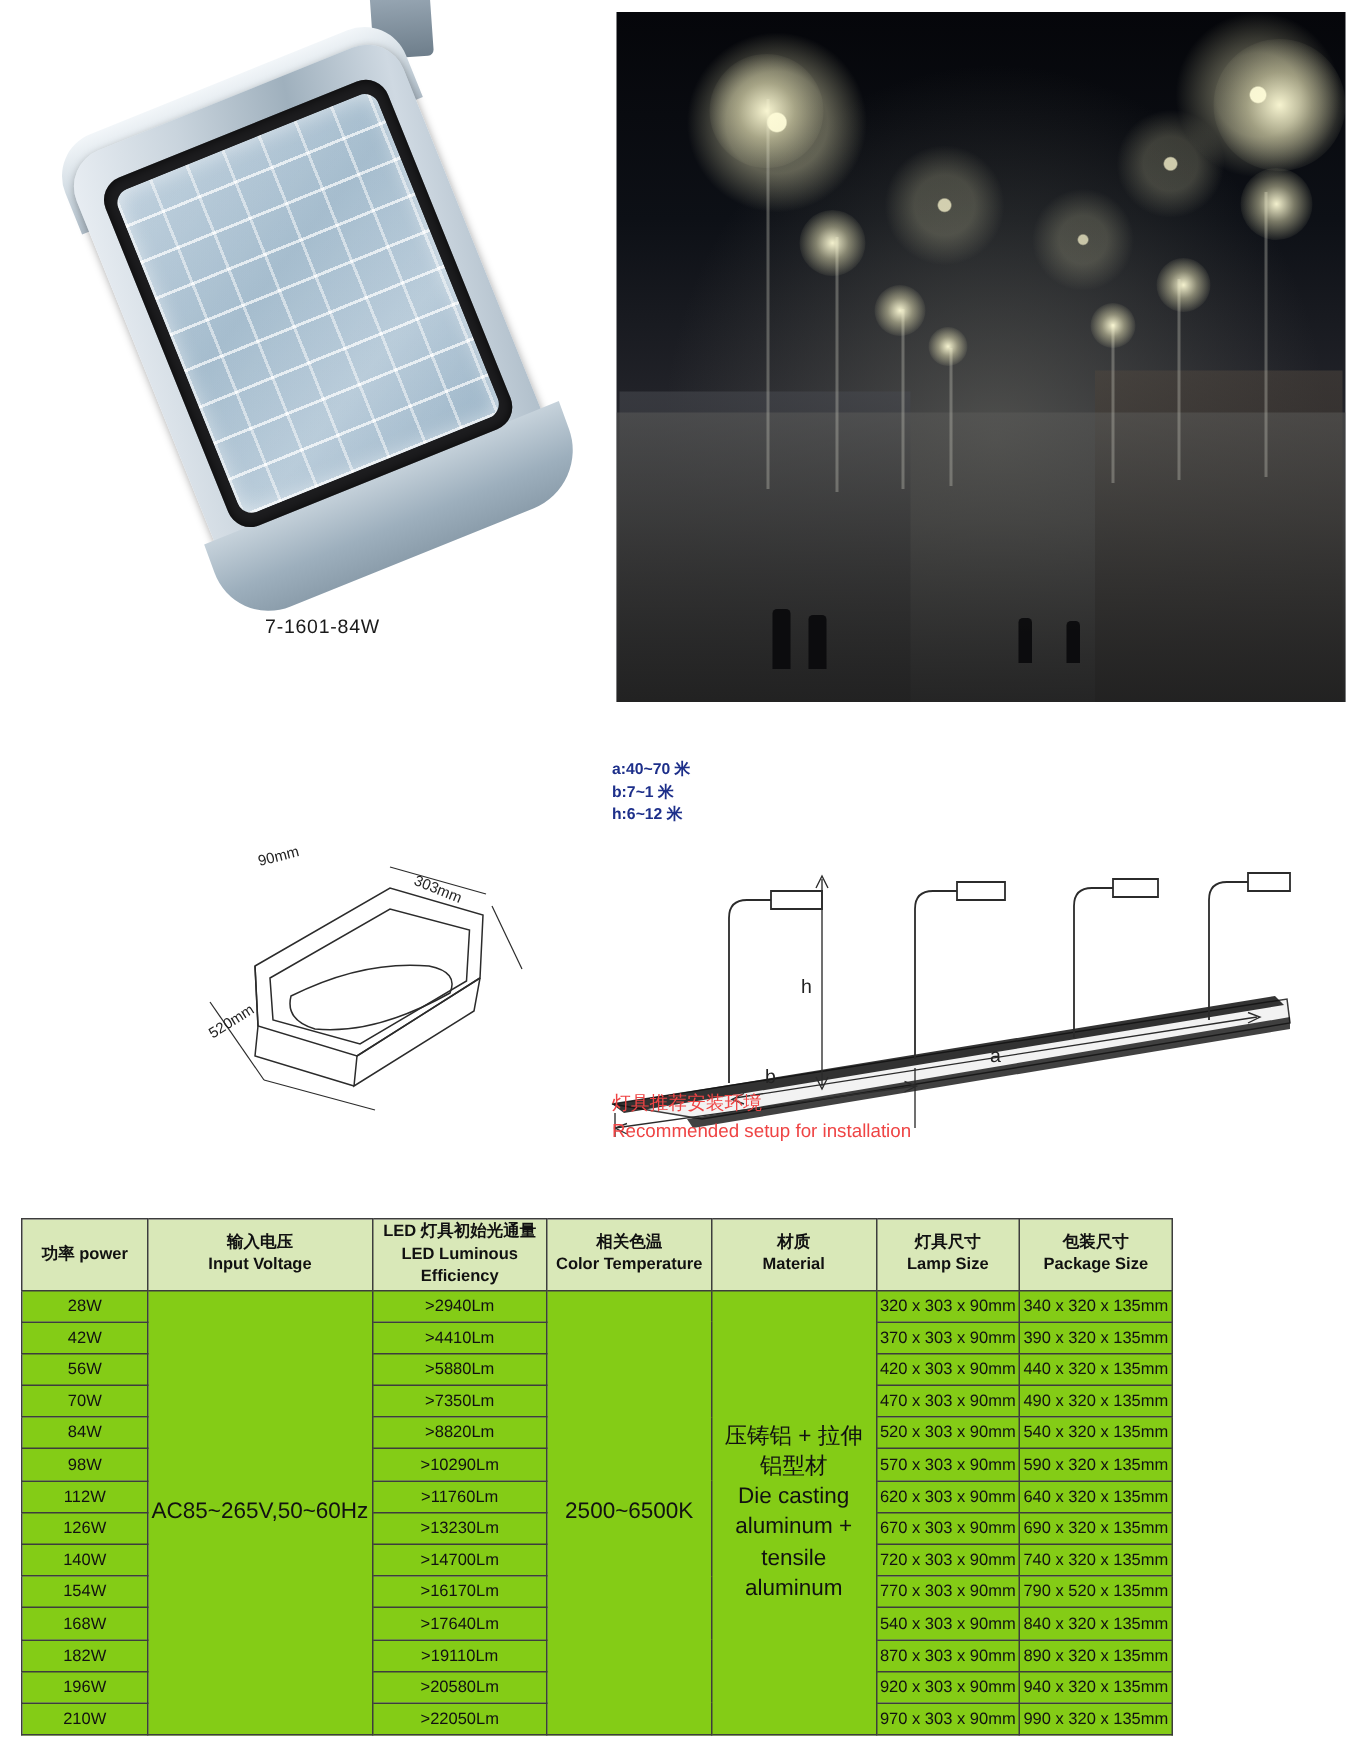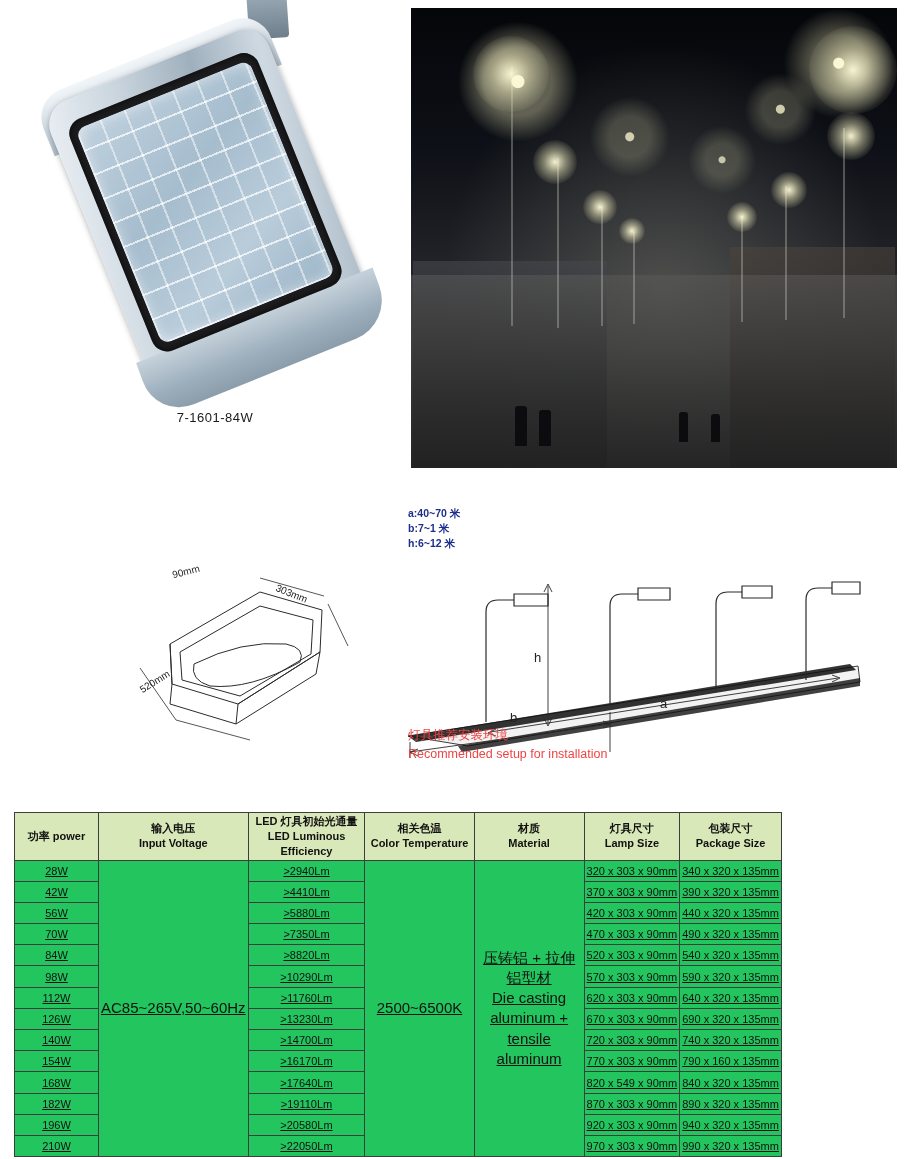--- a/index.html
+++ b/index.html
@@ -198,23 +198,22 @@
   }
   .spec-table thead th {
     background: #d9e8b8;
     height: 42px;
     font-weight: bold;
     line-height: 1.35;
     font-size: 11px;
   }
   .spec-table tbody td {
     height: 20.2px;
-    background: #22c55e;
+    background: #84cc16;
     padding: 0 2px;
-    text-decoration: underline;
   }
   .col-power { width: 107px; }
   .col-voltage { width: 127px; }
   .col-lumen { width: 146px; }
   .col-cct { width: 115px; }
   .col-material { width: 128px; }
   .col-lamp { width: 125px; margin-left: 36px; }
   .col-pkg { width: 128px; }
   .merged-cell { font-size: 15px; line-height: 1.35; }
 </style>
@@ -436,26 +435,26 @@
       <tr>
         <td class="col-power">140W</td>
         <td class="col-lumen">&gt;14700Lm</td>
         <td class="col-lamp">720 x 303 x 90mm</td>
         <td class="col-pkg">740 x 320 x 135mm</td>
       </tr>
       <tr>
         <td class="col-power">154W</td>
         <td class="col-lumen">&gt;16170Lm</td>
         <td class="col-lamp">770 x 303 x 90mm</td>
-        <td class="col-pkg">790 x 160 x 135mm</td>
+        <td class="col-pkg">790 x 520 x 135mm</td>
       </tr>
       <tr>
         <td class="col-power">168W</td>
         <td class="col-lumen">&gt;17640Lm</td>
-        <td class="col-lamp">820 x 549 x 90mm</td>
+        <td class="col-lamp">540 x 303 x 90mm</td>
         <td class="col-pkg">840 x 320 x 135mm</td>
       </tr>
       <tr>
         <td class="col-power">182W</td>
         <td class="col-lumen">&gt;19110Lm</td>
         <td class="col-lamp">870 x 303 x 90mm</td>
         <td class="col-pkg">890 x 320 x 135mm</td>
       </tr>
       <tr>
         <td class="col-power">196W</td>

